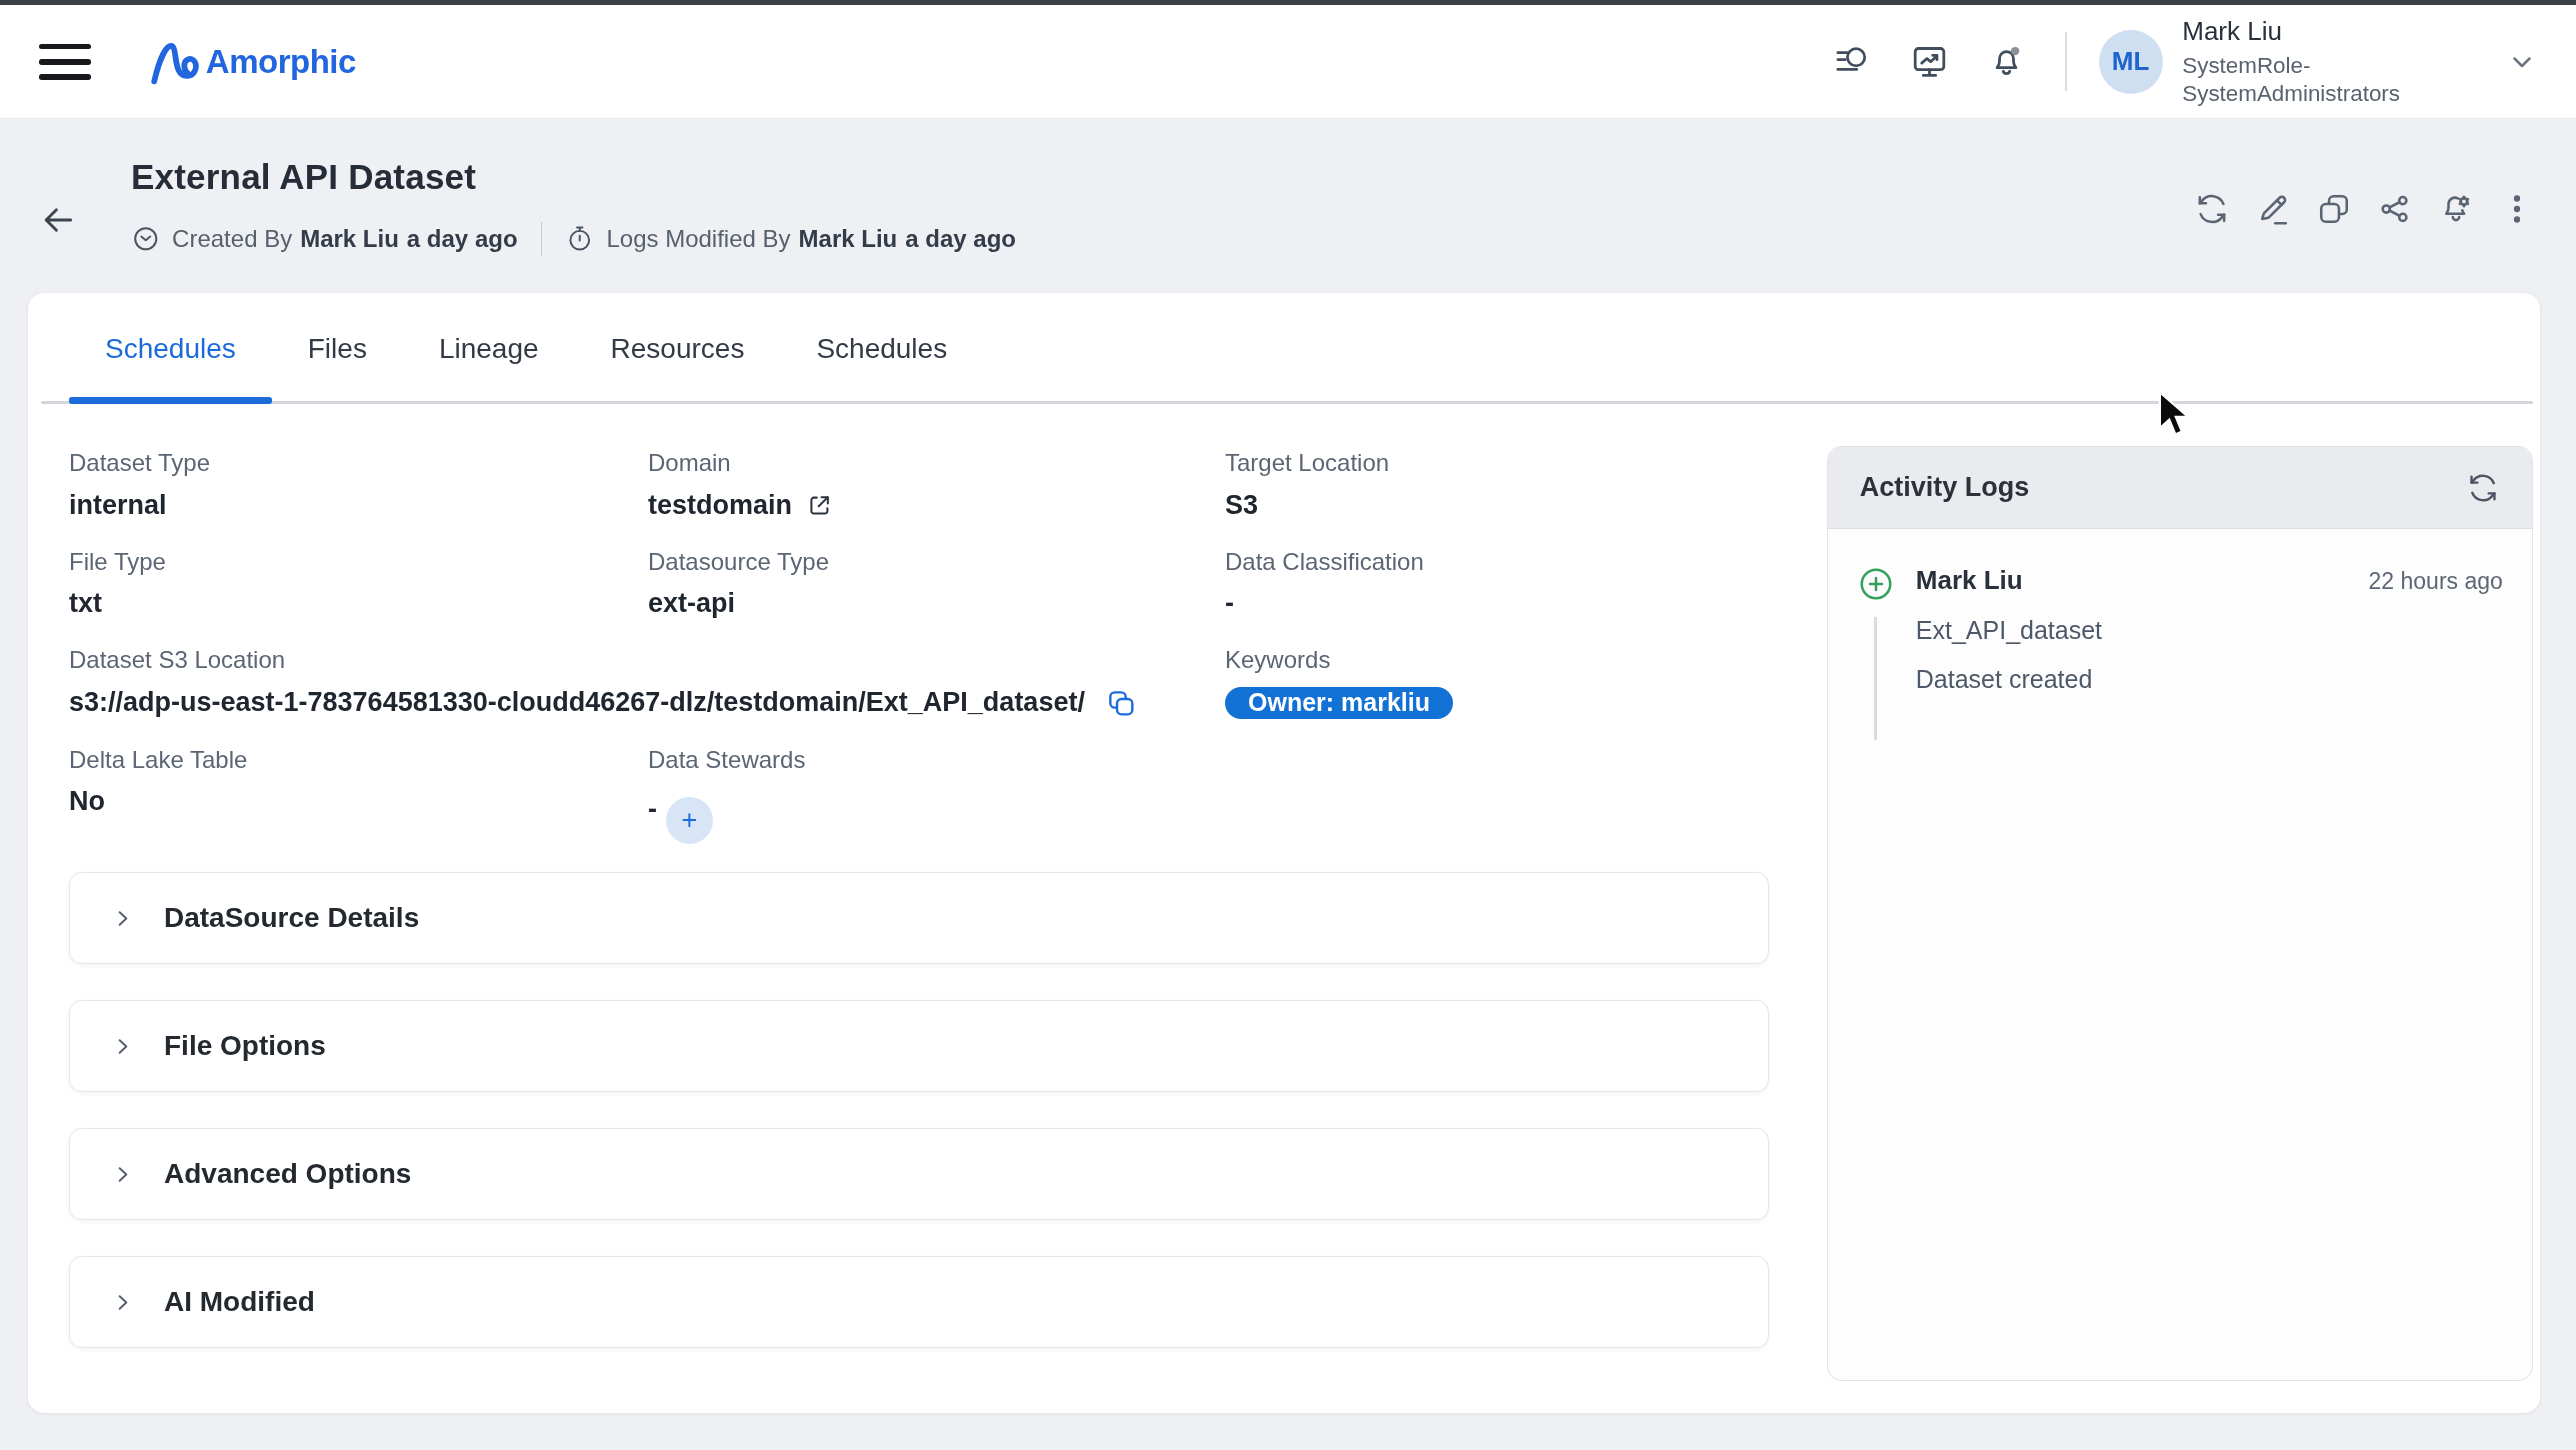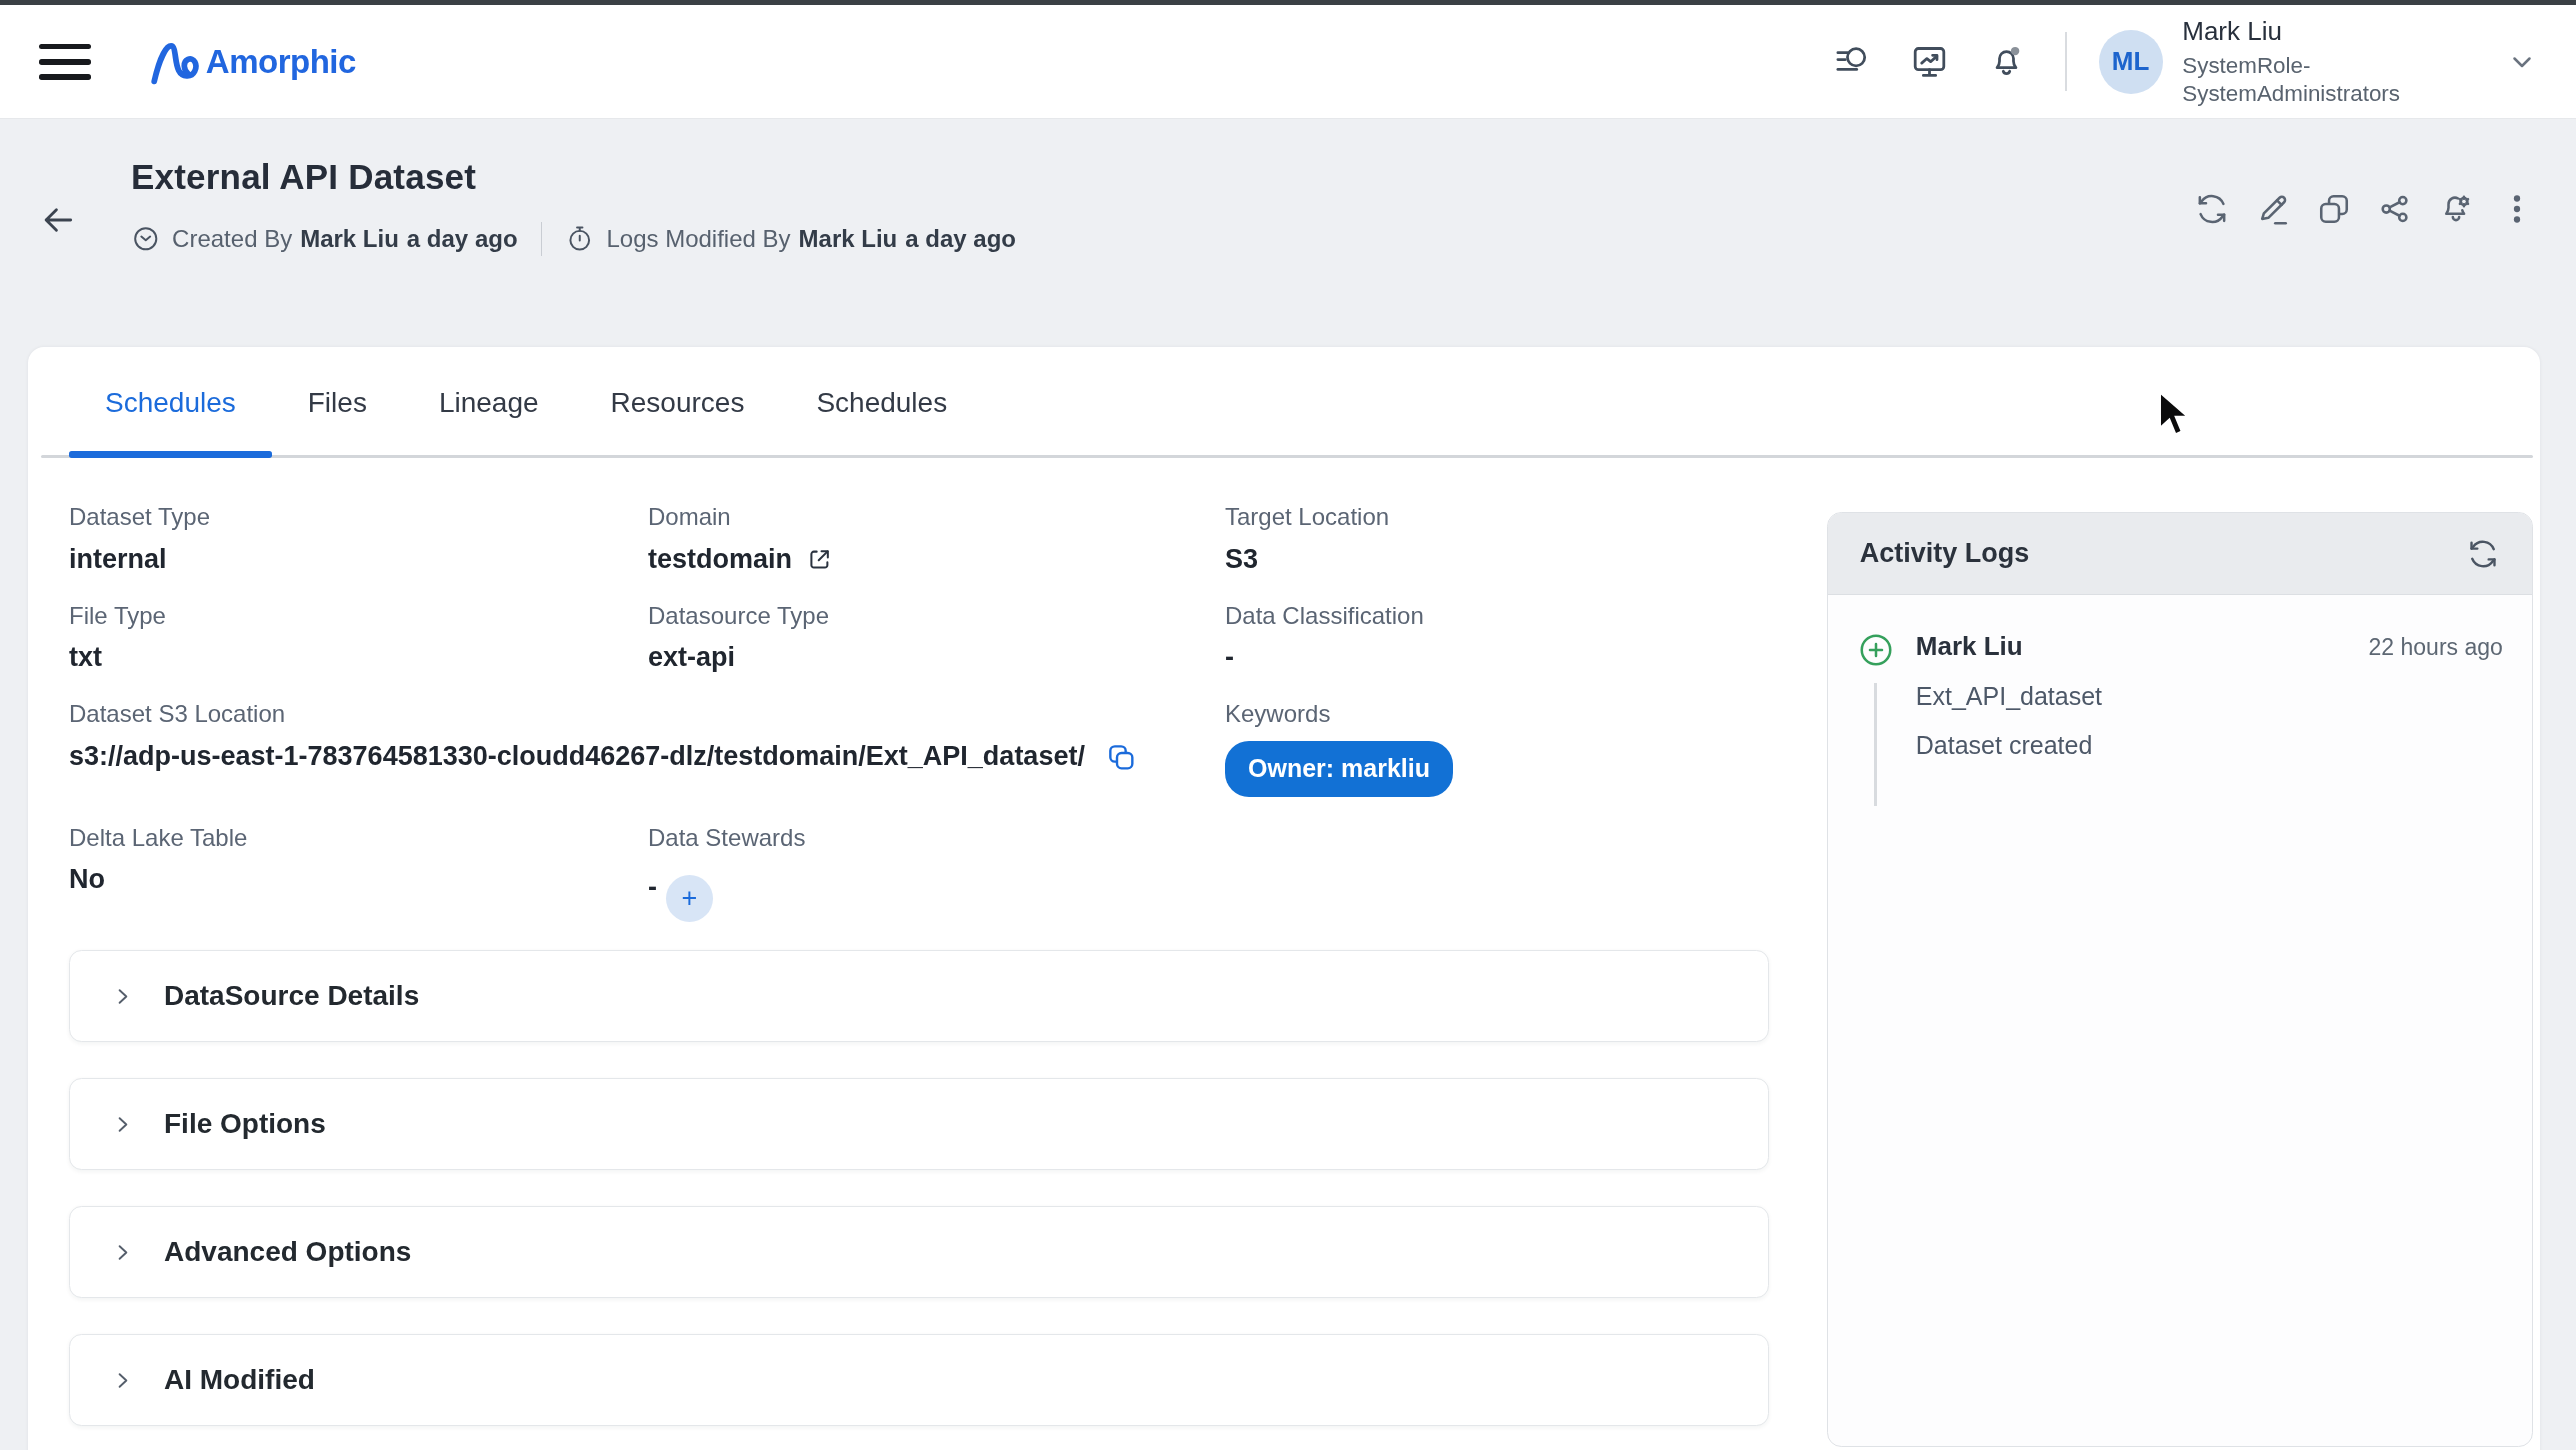--- a/index.html
+++ b/index.html
@@ -28,21 +28,21 @@
   .nav-icon svg { width:39px; height:39px; }
   .nav-divider { width:1.8px; height:59px; background:#d9dce0; margin:0 32px 0 38px; }
   .avatar { width:64px; height:64px; border-radius:50%; background:#cfdff2; color:#1d64cd;
             font-weight:700; font-size:26px; display:flex; align-items:center; justify-content:center; flex:none; }
   .user-block { margin-left:19.7px; }
   .user-name { font-size:26px; color:#28303c; margin-bottom:4.5px; }
   .user-role { font-size:22.4px; color:#59636f; line-height:28px; }
   .nav-chevron { margin-left:107px; color:#6a737f; width:30px; height:30px; cursor:pointer; }
 
   
-  .page-header { height:228px; padding:27px 39px 0 39px; display:flex; }
+  .page-header { height:174px; padding:27px 39px 0 39px; display:flex; }
   .back-btn { width:38px; height:38px; color:#3c4450; margin-top:55px; cursor:pointer; flex:none; }
   .header-main { margin-left:54px; }
   .page-title { font-size:35px; font-weight:700; color:#262d39; margin-top:10.7px; letter-spacing:0.2px; }
   .meta-row { display:flex; align-items:center; margin-top:25px; font-size:24px; color:#57616e; }
   .meta-icon { width:29.5px; height:29.5px; color:#4a5462; margin-right:11.6px; flex:none; }
   .meta-strong { font-weight:700; color:#333c48; margin-left:8px; }
   .meta-divider { width:1.8px; height:34px; background:#c9cdd3; margin:0 23px; }
   .header-actions { margin-left:auto; display:flex; align-items:center; margin-top:41px; height:45px; }
   .action-icon { width:38px; height:38px; color:#5a6472; margin-left:23px; cursor:pointer; }
   .action-icon svg { width:36px; height:36px; }
@@ -62,21 +62,21 @@
 
   .content { display:flex; padding:45px 7.2px 0 41px;align-items:center; }
   .left-col { width:1728px; flex:none; }
 
   .fields { display:grid; grid-template-columns:579px 577px 1fr; row-gap:27px; }
   .field .label { font-size:24px; color:#5b6574; margin-bottom:12.5px; }
   .field .value { font-size:27px; color:#20262f; font-weight:600; display:flex; align-items:center; }
   .span2 { grid-column:1 / span 2; }
   .ext-link-icon { width:27px; height:27px; color:#2b333f; margin-left:14.3px; cursor:pointer; }
   .copy-icon { width:32px; height:32px; color:#1b6bdb; margin-left:19.7px; cursor:pointer; }
-  .badge { display:inline-flex; align-items:center; height:56px; padding:0 23px; border-radius:24px;
+  .badge { display:inline-flex; align-items:center; height:32px; padding:0 23px; border-radius:24px;
            background:#1271d5; color:#ffffff; font-size:25px; font-weight:700; }
   .add-btn { width:47px; height:47px; border-radius:50%; background:#d8e5f6; color:#1b6bdb;
              font-size:27px; font-weight:400; display:flex; align-items:center; justify-content:center;
              margin-left:9px; position:relative; top:10.7px; cursor:pointer; }
 
   .accordions { margin-top:39px; }
   .accordion { width:1700px; height:92px; border:1.8px solid #e4e7ea; border-radius:12.5px; background:#fff;
                box-shadow:0 1.8px 4.5px rgba(27,33,44,0.05); display:flex; align-items:center;
                padding:0 41px; margin-bottom:36px; cursor:pointer; }
   .accordion .chev { width:23px; height:23px; color:#555e6b; flex:none; }

